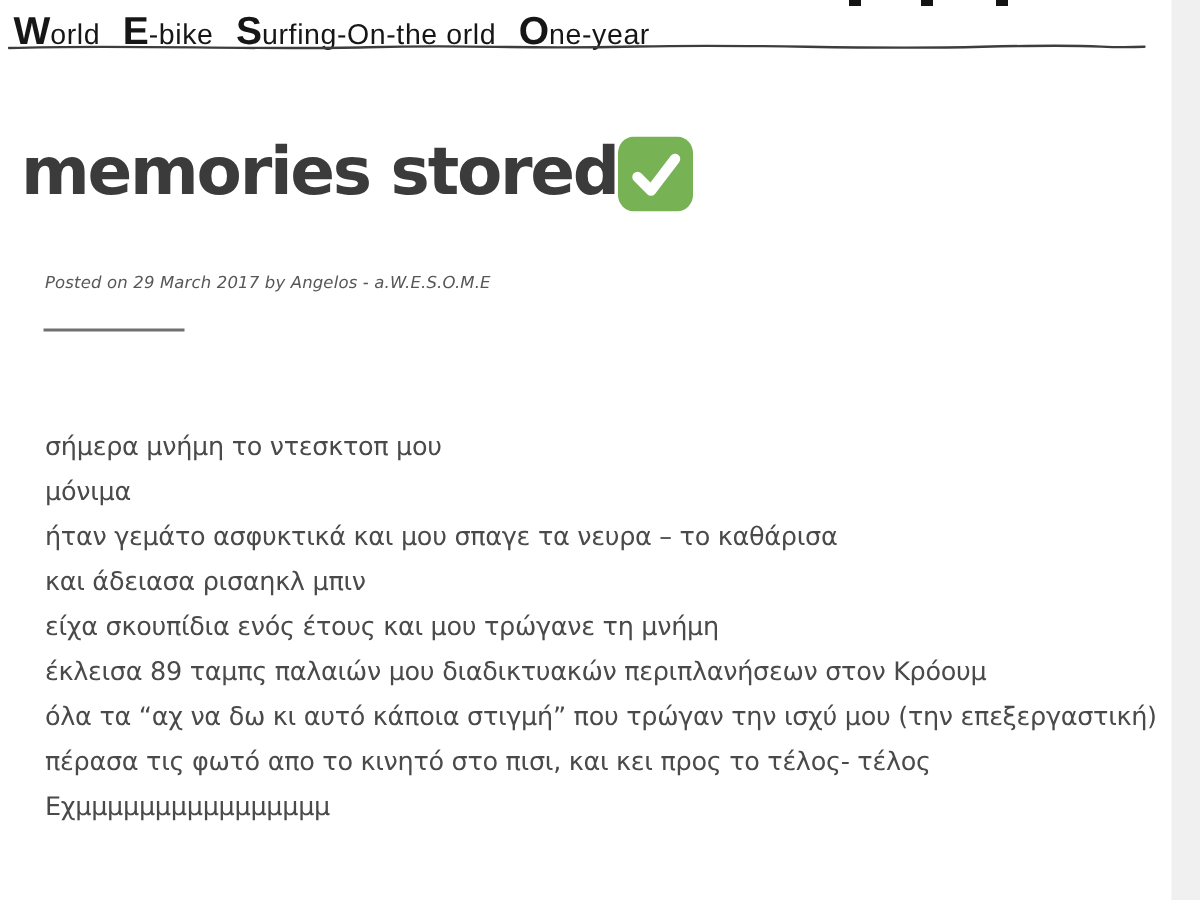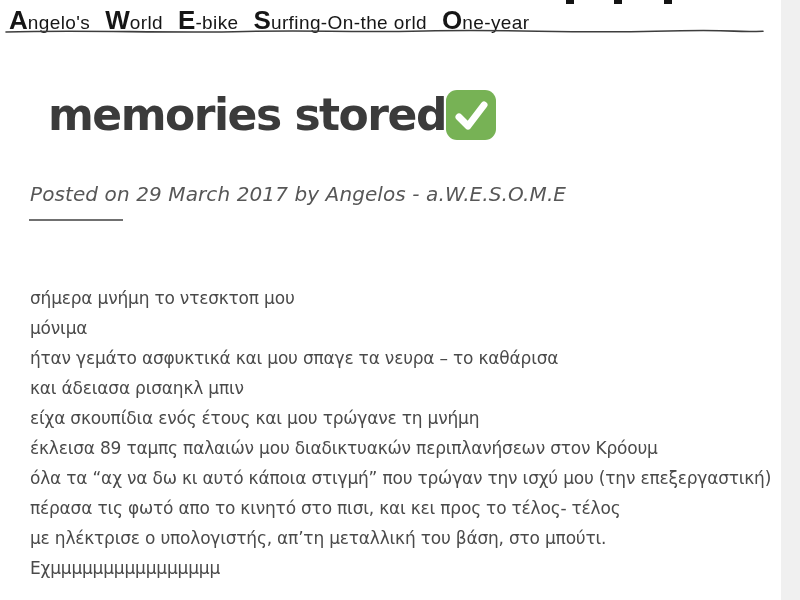--- a/index.html
+++ b/index.html
@@ -30,33 +30,33 @@
     font-family:"Liberation Sans", sans-serif;
     color:#161616; cursor:pointer;
   }
   .nav-word { white-space:nowrap; font-size:19px; letter-spacing:0.4px; }
   .nav-initial { font-size:26px; font-weight:700; letter-spacing:0; }
 
   .wavy { position:absolute; top:28px; left:5px; }
 
   
   .title-row {
-    position:absolute; top:90px; left:48px;
-    display:flex; align-items:center; 
+    position:absolute; top:90px; left:14px;
+    display:flex; align-items:flex-end; 
   }
   .post-title {
     font-size:44px; font-weight:700; color:#3b3b3b;
     letter-spacing:-1.5px; line-height:1.15;
   }
   .check { width:50px; height:50px; display:block; }
 
   
   .post-meta {
     position:absolute; top:182px; left:30px;
-    font-style:italic; font-size:20px; color:#575757;
+    font-style:italic; font-size:11px; color:#575757;
     letter-spacing:0.1px;
   }
   .meta-divider {
     position:absolute; top:219px; left:29px;
     width:94px; height:2px; background:#707070;
   }
 
   
   .post-body {
     position:absolute; top:283px; left:30px; width:745px;
@@ -70,21 +70,20 @@
 
 <div class="right-strip"></div>
 
 <div>
   <div class="frag f1"></div>
   <div class="frag f2"></div>
   <div class="frag f3"></div>
 </div>
 
 <div class="site-header">
-  <span class="nav-word"><span class="nav-initial">A</span><span>ngelo's</span></span>
   <span class="nav-word"><span class="nav-initial">W</span><span>orld</span></span>
   <span class="nav-word"><span class="nav-initial">E</span><span>-bike</span></span>
   <span class="nav-word"><span class="nav-initial">S</span><span>urfing-On-the orld</span></span>
   <span class="nav-word"><span class="nav-initial">O</span><span>ne-year</span></span>
 </div>
 
 <svg class="wavy" width="760" height="8" viewBox="0 0 760 8">
   <path d="M1 4 C 80 1.5, 160 5.5, 240 3.5 S 330 5, 420 3 S 560 5.5, 650 3.2 S 720 4.5, 758 3.2" stroke="#3d3d3d" stroke-width="1.6" fill="none" stroke-linecap="round"></path>
 </svg>
 
@@ -101,15 +100,14 @@
 
 <div class="post-body">
   <div class="body-line">σήμερα μνήμη το ντεσκτοπ μου</div>
   <div class="body-line">μόνιμα</div>
   <div class="body-line">ήταν γεμάτο ασφυκτικά και μου σπαγε τα νευρα – το καθάρισα</div>
   <div class="body-line">και άδειασα ρισαηκλ μπιν</div>
   <div class="body-line">είχα σκουπίδια ενός έτους και μου τρώγανε τη μνήμη</div>
   <div class="body-line">έκλεισα 89 ταμπς παλαιών μου διαδικτυακών περιπλανήσεων στον Κρόουμ</div>
   <div class="body-line">όλα τα “αχ να δω κι αυτό κάποια στιγμή” που τρώγαν την ισχύ μου (την επεξεργαστική)</div>
   <div class="body-line">πέρασα τις φωτό απο το κινητό στο πισι, και κει προς το τέλος- τέλος</div>
-  <div class="body-line">με ηλέκτρισε ο υπολογιστής, απ’τη μεταλλική του βάση, στο μπούτι.</div>
   <div class="body-line">Εχμμμμμμμμμμμμμμμμ</div>
 </div>
 
 </body></html>

